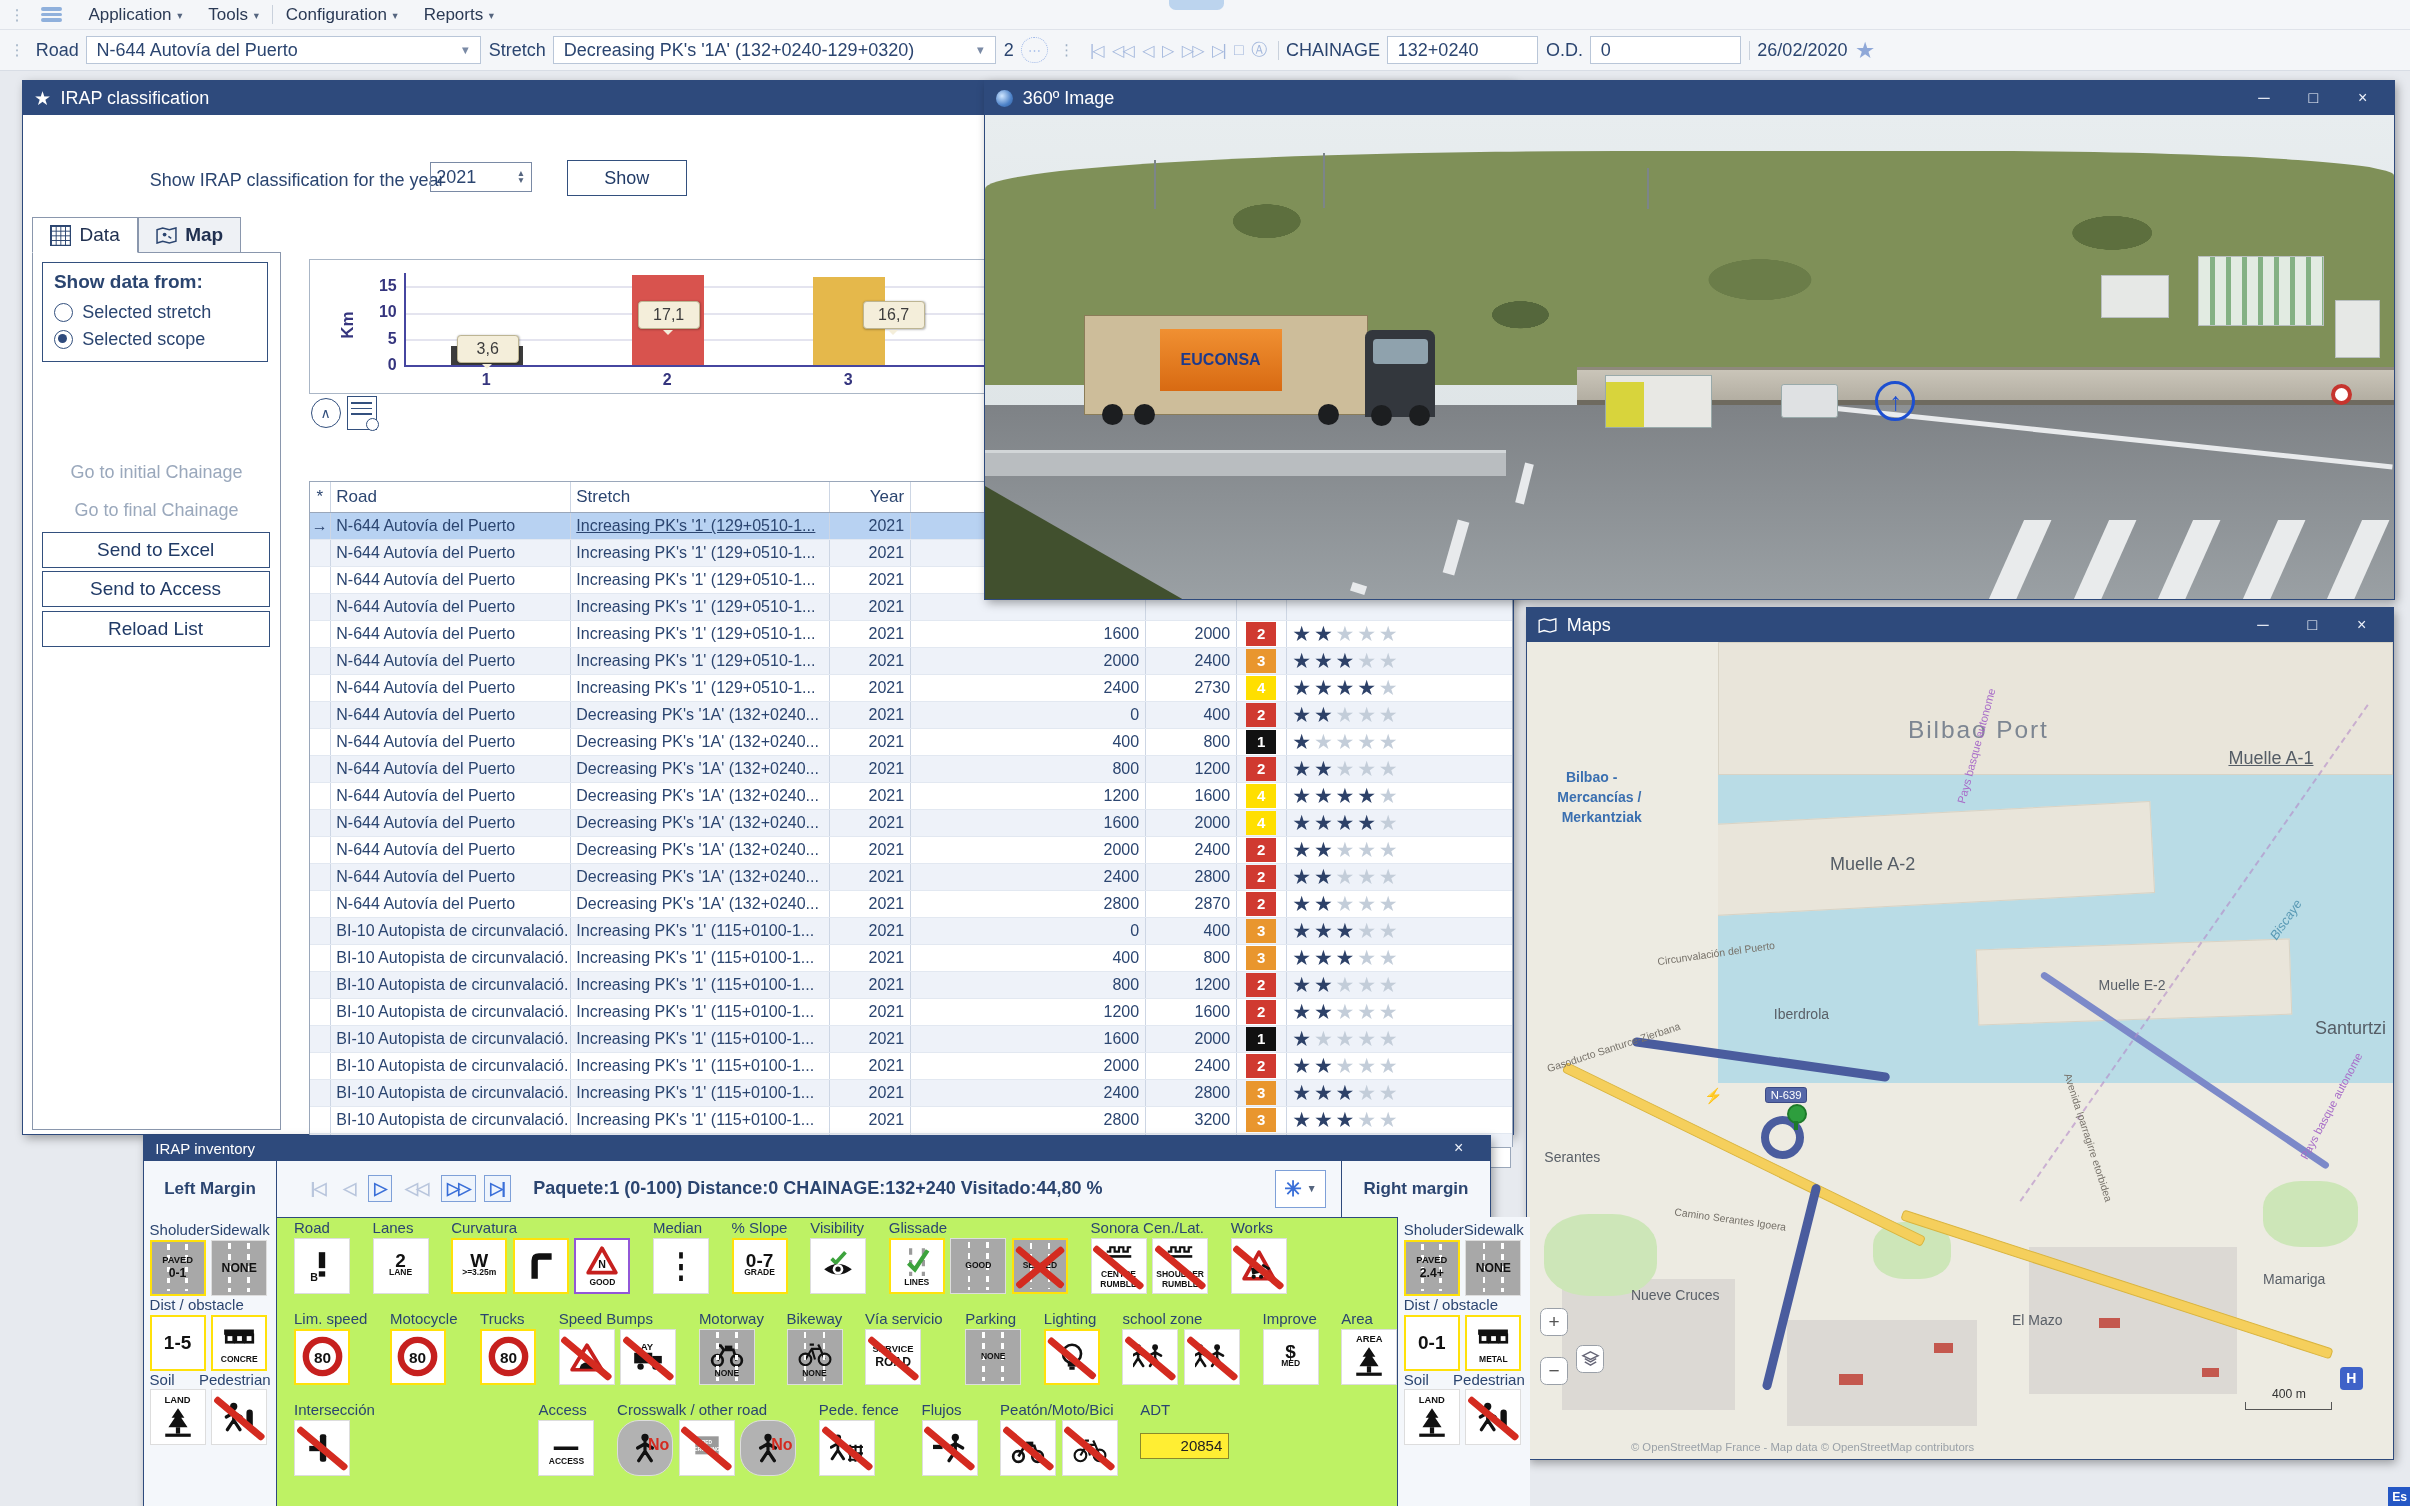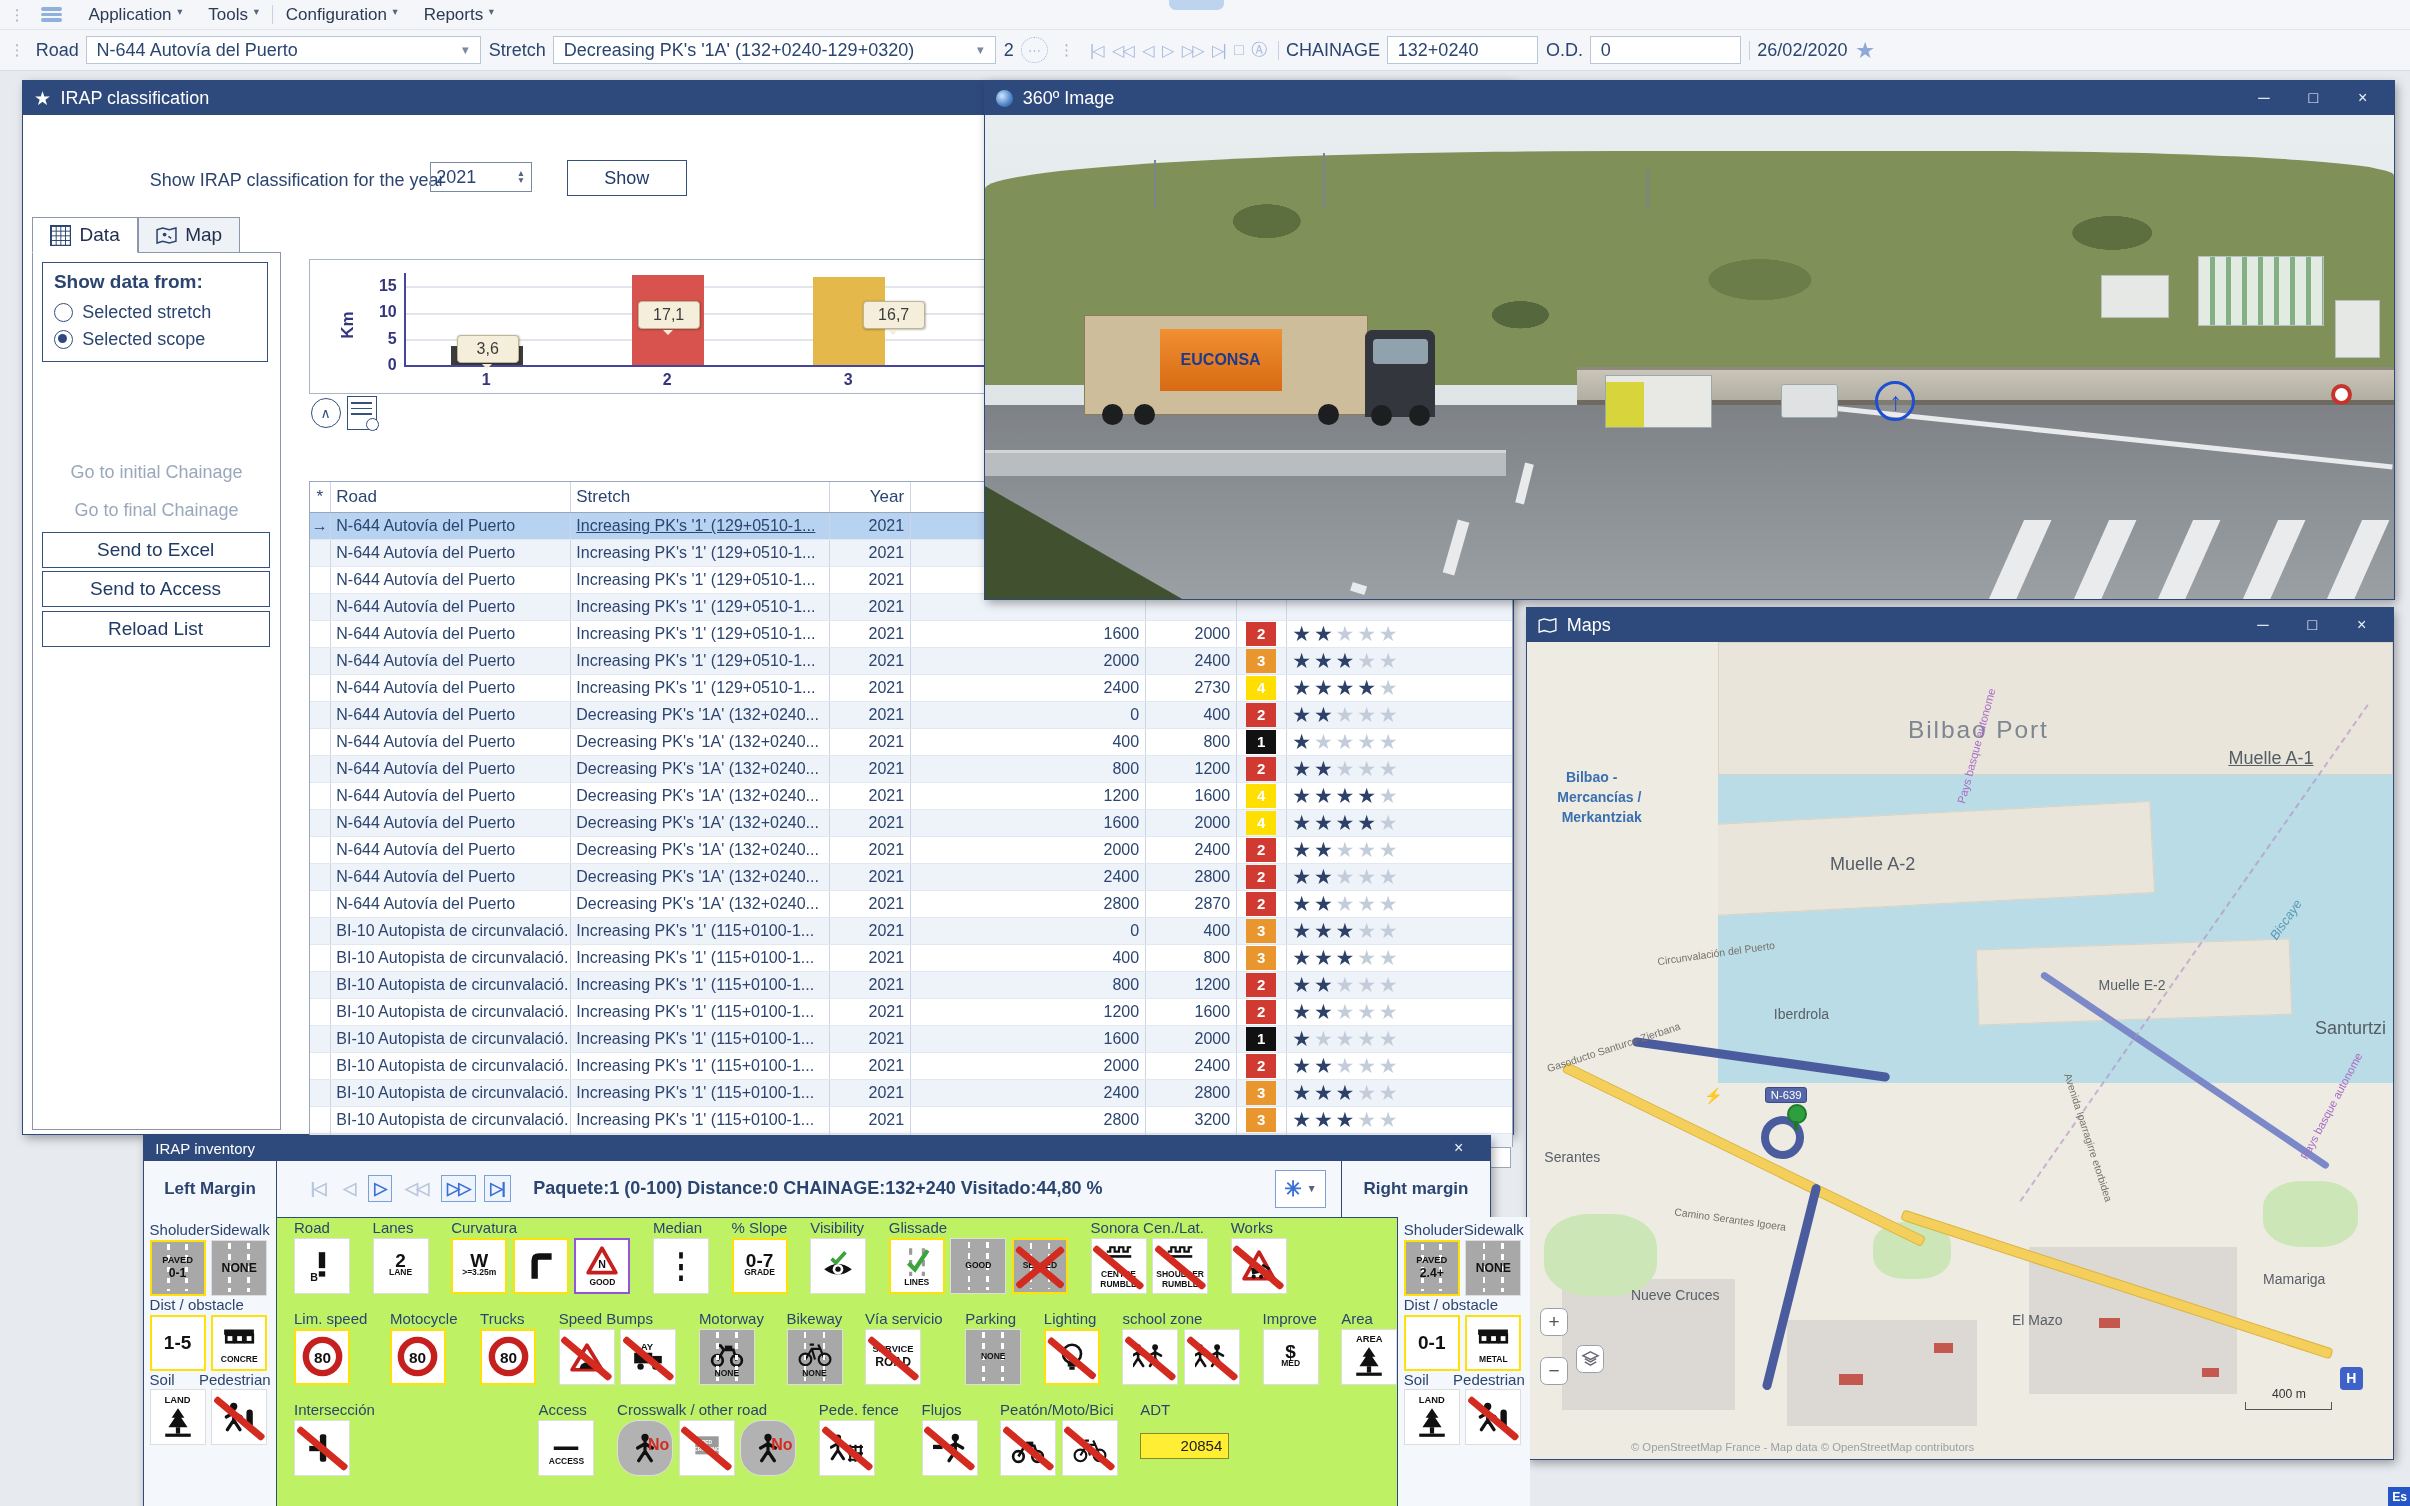--- a/index.html
+++ b/index.html
@@ -4,21 +4,21 @@
 <style>
   html,body{margin:0;padding:0;}
   body{width:2411px;height:1507px;position:relative;overflow:hidden;background:#e7eaef;
        font-family:"Liberation Sans",sans-serif;color:#2b4570;}
   
   #menubar{position:absolute;left:0;top:0;width:2411px;height:30px;background:#f4f6f9;
            border-bottom:0.9px solid #dfe3ea;display:flex;align-items:center;gap:5.6px;padding-left:5.6px;box-sizing:border-box;}
   .grip{color:#9fb0c4;font-size:15px;padding:0 3.8px;}
   .appicon{width:21px;height:15px;display:flex;flex-direction:column;gap:1.9px;margin:0 7.5px;}
   .appicon div{height:3.8px;border-radius:1.9px;background:#8fb0dc;}
-  .menu-item{font-size:17px;color:#2b3a55;padding:0 13px;display:flex;gap:5.6px;cursor:pointer;}
+  .menu-item{font-size:17px;color:#2b3a55;padding:0 13px;display:flex;align-items:center;gap:5.6px;cursor:pointer;}
   .menu-item .car{font-size:10.4px;color:#55657f;}
   .vsep{width:0.9px;height:19px;background:#c9d1dc;}
   #toptab{position:absolute;left:1169px;top:0;width:55px;height:10.4px;background:#bcd4ee;border-radius:0 0 6.6px 6.6px;}
   #toolbar{position:absolute;left:0;top:30px;width:2411px;height:41px;background:#f4f6f9;border-bottom:0.9px solid #d8dde5;
            display:flex;align-items:center;gap:7.5px;padding-left:5.6px;box-sizing:border-box;font-size:18px;}
   .tb-label{color:#2b4570;}
   .tb-field{border:0.9px solid #b9c6d8;background:#fff;height:28px;display:flex;align-items:center;
             padding:0 9.4px;color:#2b4570;box-sizing:border-box;}
   .combo{justify-content:space-between;}
   .combo .car{color:#7a8aa5;font-size:11.3px;margin-left:9.4px;}
@@ -39,21 +39,21 @@
   #year-label{position:absolute;left:127px;top:55px;font-size:18px;}
   #year-spin{position:absolute;left:407px;top:47px;width:102px;height:30px;border:0.9px solid #7a8aa5;
              display:flex;align-items:center;justify-content:space-between;padding:0 5.6px;font-size:18px;box-sizing:border-box;}
   #year-spin .arr{display:flex;flex-direction:column;font-size:8.5px;color:#55657f;line-height:7.5px;}
   #show-btn{position:absolute;left:544px;top:45px;width:118px;height:34px;border:0.9px solid #33507e;background:#fff;
             display:flex;align-items:center;justify-content:center;font-size:18px;color:#203a66;}
   .tab{position:absolute;top:102px;height:36px;display:flex;align-items:center;gap:8.5px;padding:0 17px;
        border:0.9px solid #8a97ad;font-size:19px;color:#203050;background:#eef1f5;box-sizing:border-box;}
   .tab.active{background:#fff;border-bottom-color:#fff;z-index:2;}
   #tab-data{left:9.4px;}
-  #tab-map{left:115px;}
+  #tab-map{left:115px;font-weight:bold;}
   .gridico{width:19px;height:19px;border:0.9px solid #2b4570;
     background-image:linear-gradient(#2b4570 0.9px,transparent 0.9px),linear-gradient(90deg,#2b4570 0.9px,transparent 0.9px);
     background-size:4.7px 4.7px;}
   #left-panel{position:absolute;left:9.4px;top:137px;width:247px;bottom:3.8px;border:0.9px solid #8a97ad;background:#fff;}
   #sdf-box{position:absolute;left:8.5px;top:9.4px;width:224px;height:98px;border:0.9px solid #33507e;}
   #sdf-title{font-size:19px;font-weight:bold;margin:7.5px 0 9.4px 11.3px;}
   .radio-row{display:flex;align-items:center;gap:9.4px;margin:5.6px 0 0 11.3px;font-size:18px;}
   .rdo{width:19px;height:19px;border:1.9px solid #33507e;border-radius:50%;box-sizing:border-box;position:relative;background:#fff;}
   .rdo.on::after{content:"";position:absolute;left:2.8px;top:2.8px;width:9.4px;height:9.4px;border-radius:50%;background:#2e4a7c;}
   .glink{position:absolute;left:0;width:100%;text-align:center;font-size:18px;color:#9aa8bc;}

